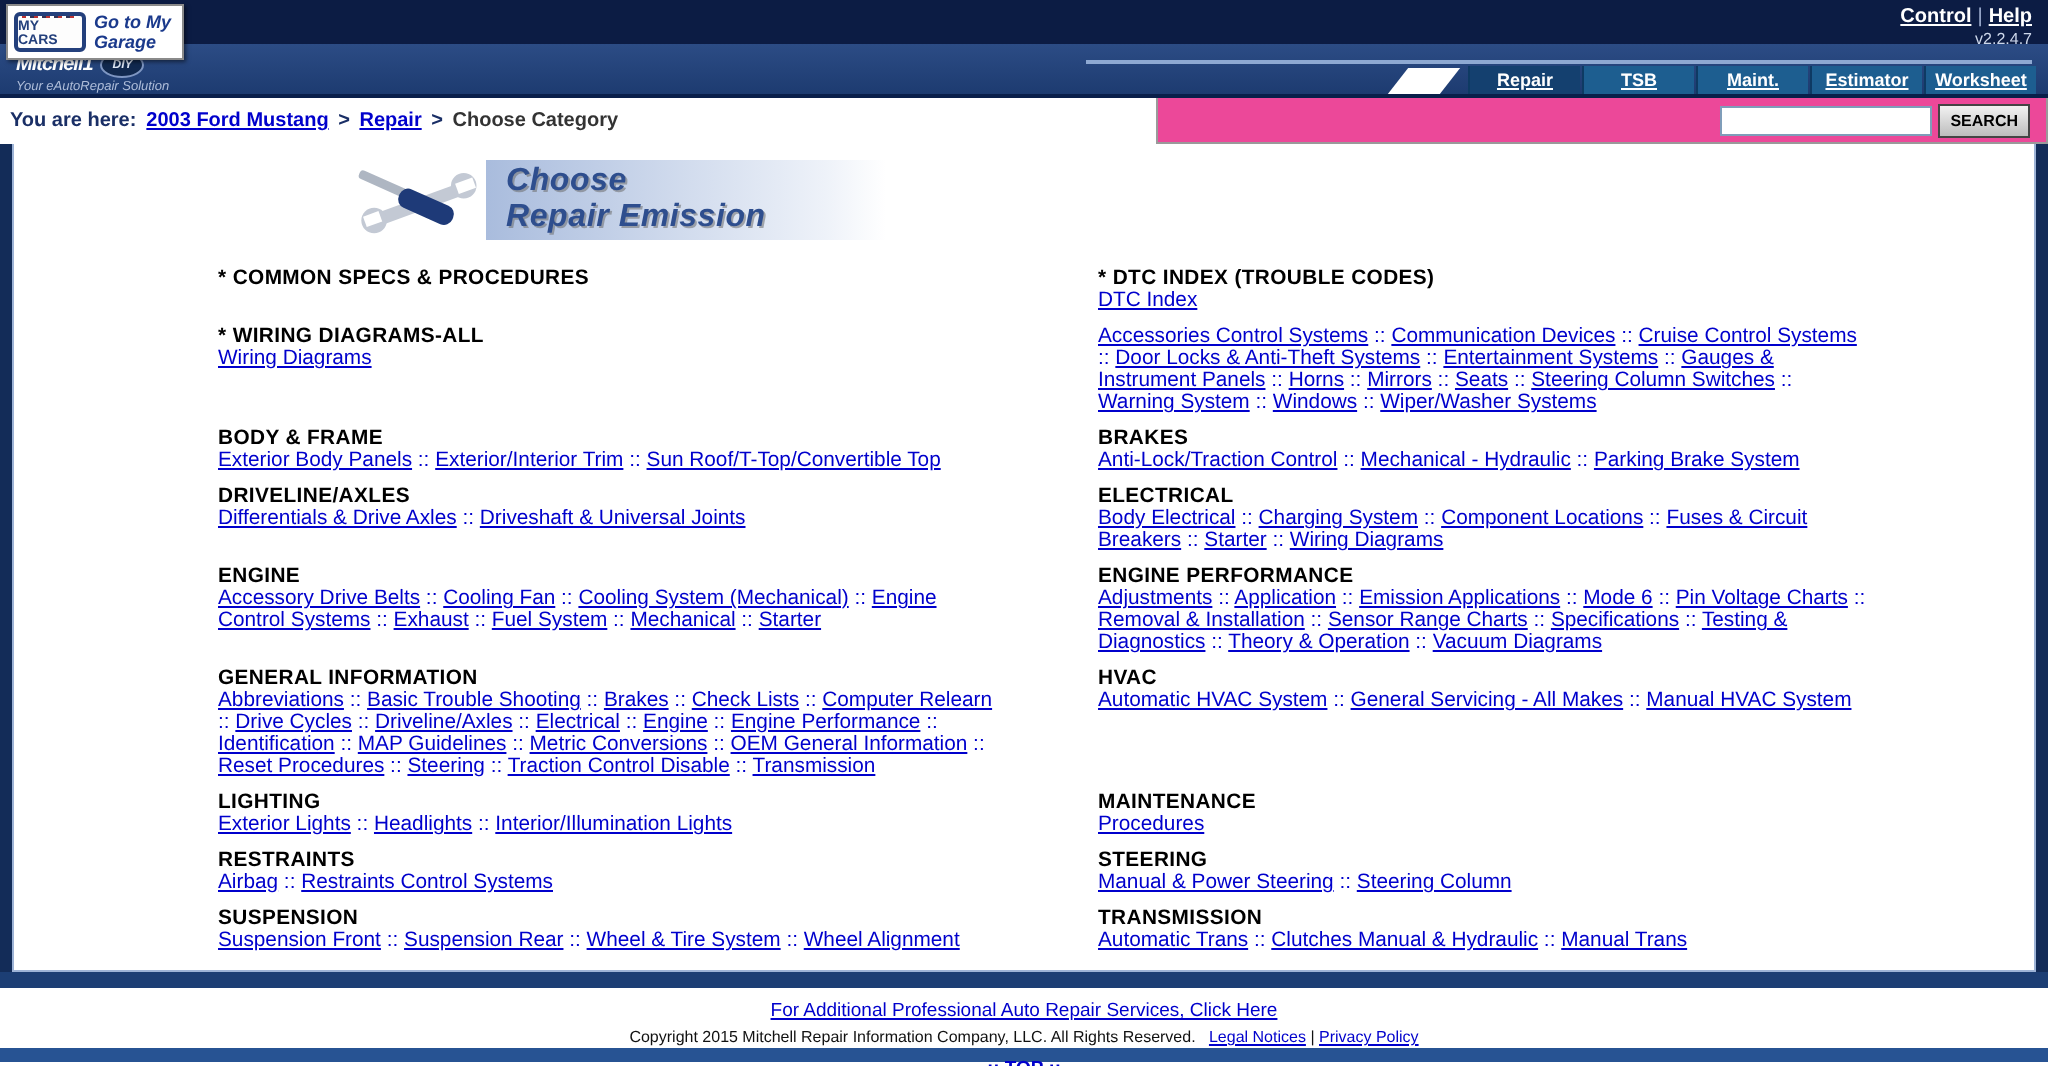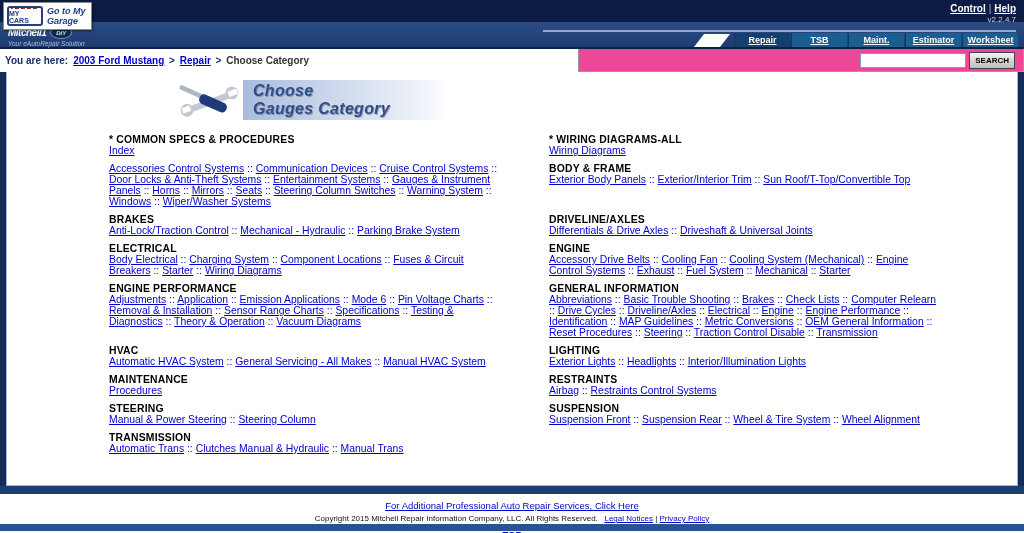--- a/index.html
+++ b/index.html
@@ -156,28 +156,31 @@
             <circle cx="60" cy="13" r="7" fill="#c3c9d4"></circle>
             <rect x="56" y="10" width="10" height="6" fill="#fff" transform="rotate(-20 61 13)"></rect>
           </g>
           <g>
             <rect x="4" y="4" width="30" height="5" rx="2" fill="#aeb6c2" transform="rotate(24 4 4)"></rect>
             <rect x="27" y="13" width="32" height="11" rx="5" fill="#1e3a78" transform="rotate(24 27 13)"></rect>
           </g>
         </svg>
         <div class="title-banner">
           <div class="title-line">Choose</div>
-          <div class="title-line">Gauges Category</div>
+          <div class="title-line">Repair Emission</div>
         </div>
       </div>
 
       <div class="cat-grid" id="cat-grid">
           <div class="cat-cell">
             <div class="cat-heading">* COMMON SPECS &amp; PROCEDURES</div>
-            <div class="cat-links"><a class="cat-link">Index</a></div>
+          </div>
+          <div class="cat-cell">
+            <div class="cat-heading">* DTC INDEX (TROUBLE CODES)</div>
+            <div class="cat-links"><a class="cat-link">DTC Index</a></div>
           </div>
           <div class="cat-cell">
             <div class="cat-heading">* WIRING DIAGRAMS-ALL</div>
             <div class="cat-links"><a class="cat-link">Wiring Diagrams</a></div>
           </div>
           <div class="cat-cell">
             <div class="cat-links"><a class="cat-link">Accessories Control Systems</a><span class="cat-sep"> :: </span><a class="cat-link">Communication Devices</a><span class="cat-sep"> :: </span><a class="cat-link">Cruise Control Systems</a><span class="cat-sep"> :: </span><a class="cat-link">Door Locks &amp; Anti-Theft Systems</a><span class="cat-sep"> :: </span><a class="cat-link">Entertainment Systems</a><span class="cat-sep"> :: </span><a class="cat-link">Gauges &amp; Instrument Panels</a><span class="cat-sep"> :: </span><a class="cat-link">Horns</a><span class="cat-sep"> :: </span><a class="cat-link">Mirrors</a><span class="cat-sep"> :: </span><a class="cat-link">Seats</a><span class="cat-sep"> :: </span><a class="cat-link">Steering Column Switches</a><span class="cat-sep"> :: </span><a class="cat-link">Warning System</a><span class="cat-sep"> :: </span><a class="cat-link">Windows</a><span class="cat-sep"> :: </span><a class="cat-link">Wiper/Washer Systems</a></div>
           </div>
           <div class="cat-cell">
             <div class="cat-heading">BODY &amp; FRAME</div>

